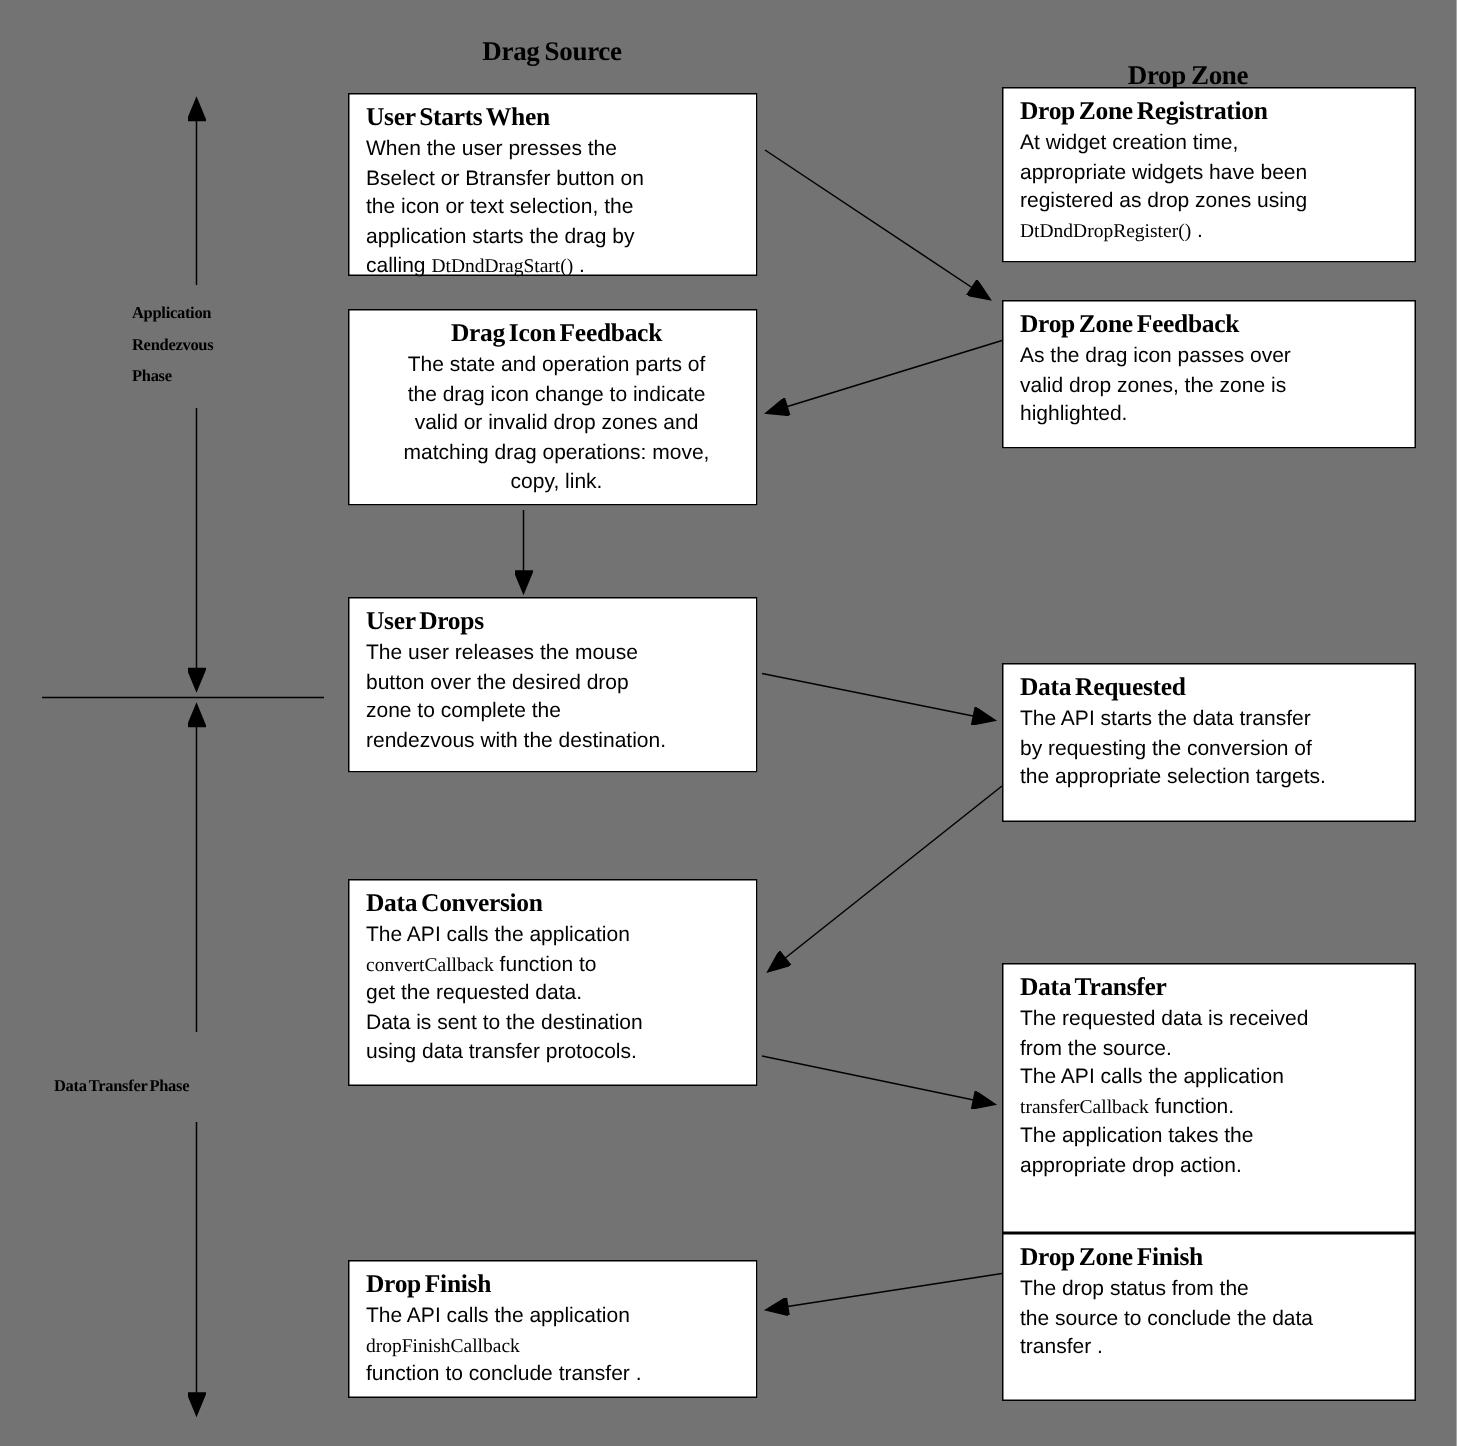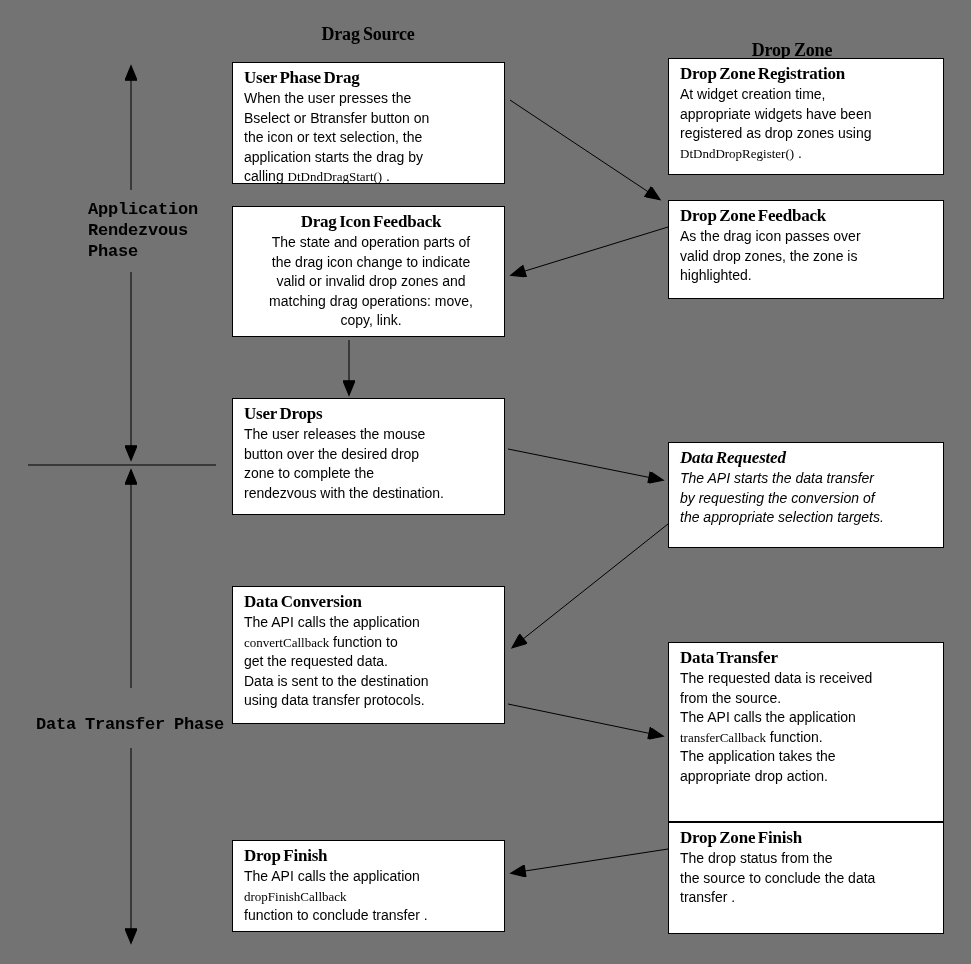--- a/index.html
+++ b/index.html
@@ -24,23 +24,23 @@
     font-weight: bold;
     font-size: 18px;
     letter-spacing: -0.2px;
     word-spacing: -1px;
     text-align: center;
   }
   .hdr-left  { left: 243px; top: 24px; width: 250px; }
   .hdr-right { left: 667px; top: 40px; width: 250px; text-align: center; }
   .phase {
     position: absolute;
-    font-family: Liberation Mono, monospace;
+    font-family: Liberation Serif, serif;
     font-weight: bold;
-    font-size: 17px;
+    font-size: 11px;
     line-height: 21px;
     letter-spacing: -0.2px;
     word-spacing: -1px;
   }
   .phase-1 { left: 88px; top: 199px; }
   .phase-2 { left: 36px; top: 714px; }
   .box {
     position: absolute;
     box-sizing: border-box;
     border: 1px solid #000000;
@@ -102,21 +102,21 @@
   <div class="phase phase-1">
       <div>Application</div>
       <div>Rendezvous</div>
       <div>Phase</div>
     </div>
   <div class="phase phase-2">
       <div>Data Transfer Phase</div>
     </div>
 
   <div class="box" style="left:232px; top:62px;  width:273px; height:122px;">
-    <div class="title">User Phase Drag</div>
+    <div class="title">User Starts When</div>
     <div>
         <div class="bline"><span>When the user presses the</span></div>
         <div class="bline"><span>Bselect or Btransfer button on</span></div>
         <div class="bline"><span>the icon or text selection, the</span></div>
         <div class="bline"><span>application starts the drag by</span></div>
         <div class="bline"><span>calling </span><span class="code">DtDndDragStart()</span><span> .</span></div>
       </div>
   </div>
   <div class="box" style="left:232px; top:206px; width:273px; height:131px;text-align:center;">
     <div class="title">Drag Icon Feedback</div>
@@ -166,21 +166,21 @@
       </div>
   </div>
   <div class="box" style="left:668px; top:200px; width:276px; height:99px;">
     <div class="title">Drop Zone Feedback</div>
     <div>
         <div class="bline"><span>As the drag icon passes over</span></div>
         <div class="bline"><span>valid drop zones, the zone is</span></div>
         <div class="bline"><span>highlighted.</span></div>
       </div>
   </div>
-  <div class="box" style="left:668px; top:442px; width:276px; height:106px;font-style:italic;">
+  <div class="box" style="left:668px; top:442px; width:276px; height:106px;">
     <div class="title">Data Requested</div>
     <div>
         <div class="bline"><span>The API starts the data transfer</span></div>
         <div class="bline"><span>by requesting the conversion of</span></div>
         <div class="bline"><span>the appropriate selection targets.</span></div>
       </div>
   </div>
   <div class="box" style="left:668px; top:598px; width:276px; height:180px;margin-top:44px;">
     <div class="title">Data Transfer</div>
     <div>

